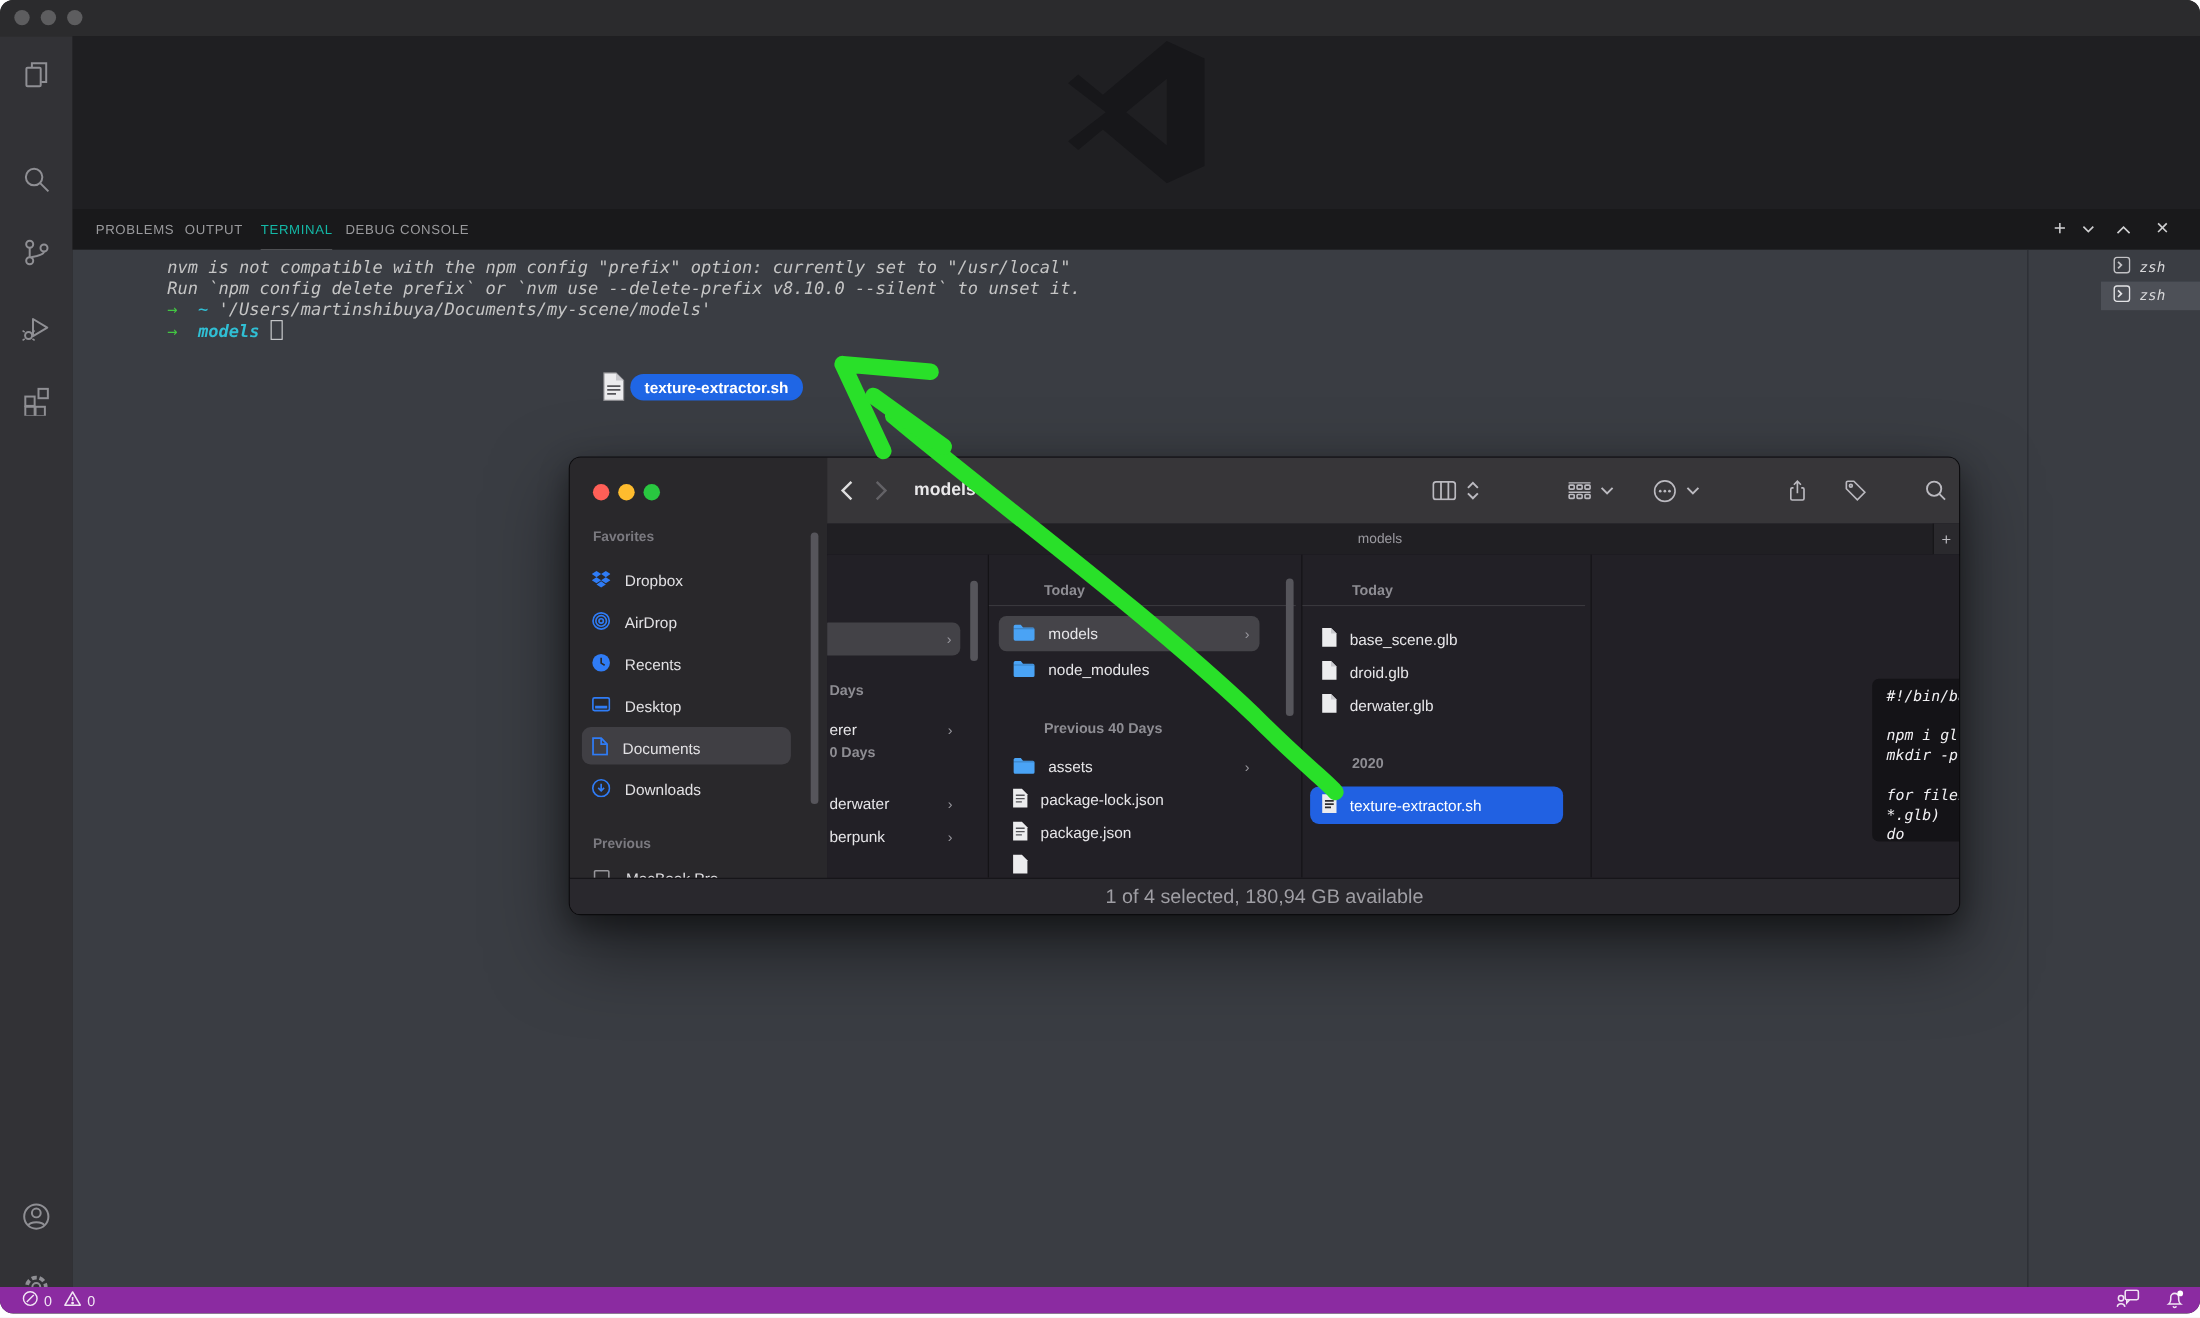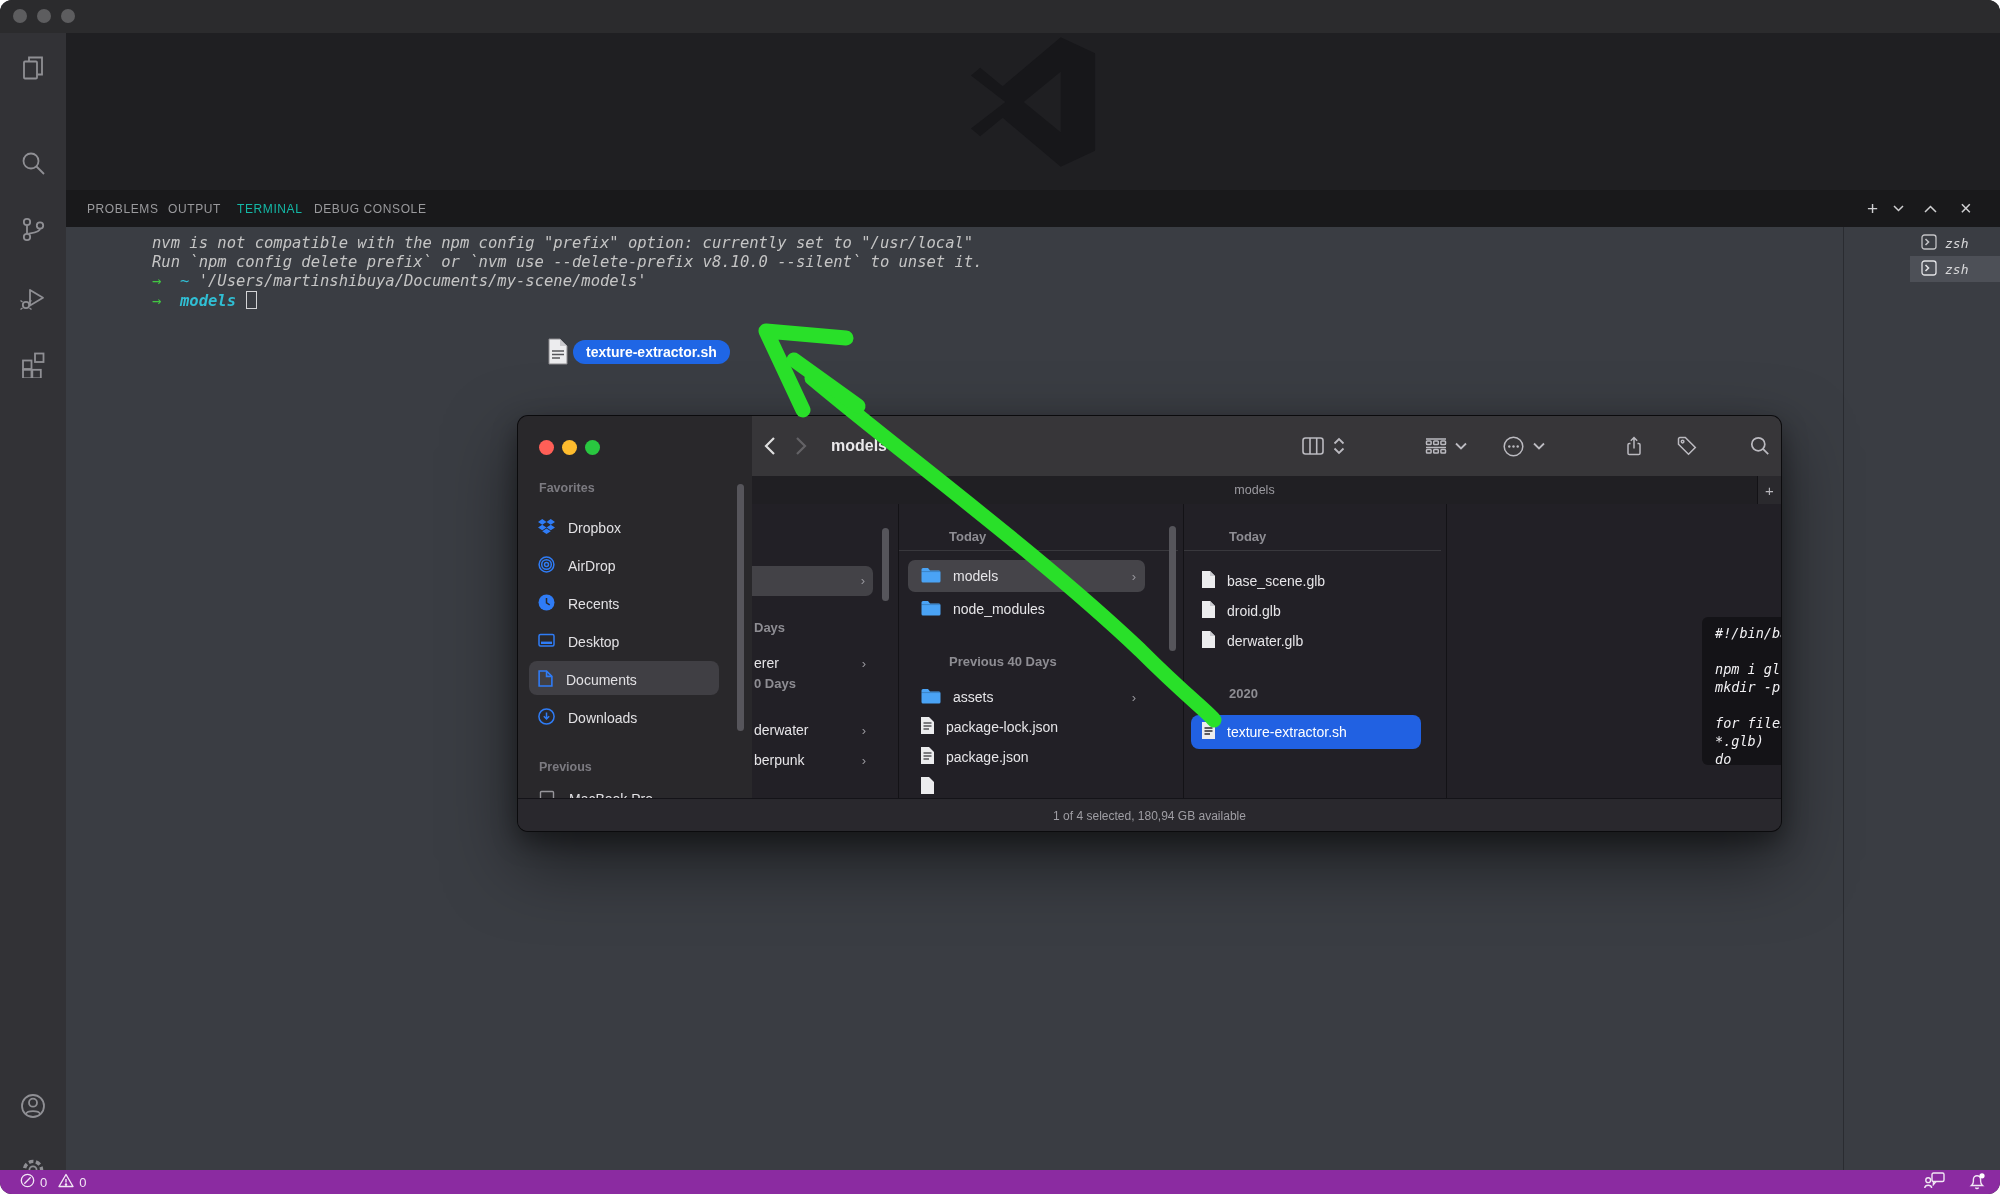--- a/index.html
+++ b/index.html
@@ -49,21 +49,21 @@
   .f-content{left:234px;top:88px;width:1029px;height:294px;background:#222026;overflow:hidden;}
   .gut{position:absolute;top:0;width:1px;height:294px;background:#131216;}
   .c-head{position:absolute;font-size:13px;font-weight:bold;color:#8e8d93;}
   .c-row{position:absolute;display:flex;align-items:center;gap:11px;font-size:14px;color:#e6e5e8;height:30px;}
   .chev{color:#97969c;font-size:13px;}
   .scrollv{position:absolute;width:7px;border-radius:3.5px;background:#56555b;}
   .code{position:absolute;left:950px;top:113px;width:279px;height:148px;background:#141317;
         border-radius:6px;overflow:hidden;}
   .codeln{position:absolute;left:13px;white-space:pre;font-size:13.5px;line-height:18px;color:#f2f1f4;}
   .f-status{left:0;top:382px;width:1263px;height:33px;background:#29282d;border-top:1px solid #141318;
-            display:flex;align-items:center;justify-content:center;font-size:12px;color:#9f9ea4;}
+            display:flex;align-items:center;justify-content:center;font-size:18px;color:#9f9ea4;}
 </style>
 </head>
 <body>
 
 <div class="window">
 
   <div class="abs titlebar">
     <span class="abs dot" style="left:13px"></span>
     <span class="abs dot" style="left:37px"></span>
     <span class="abs dot" style="left:61px"></span>

